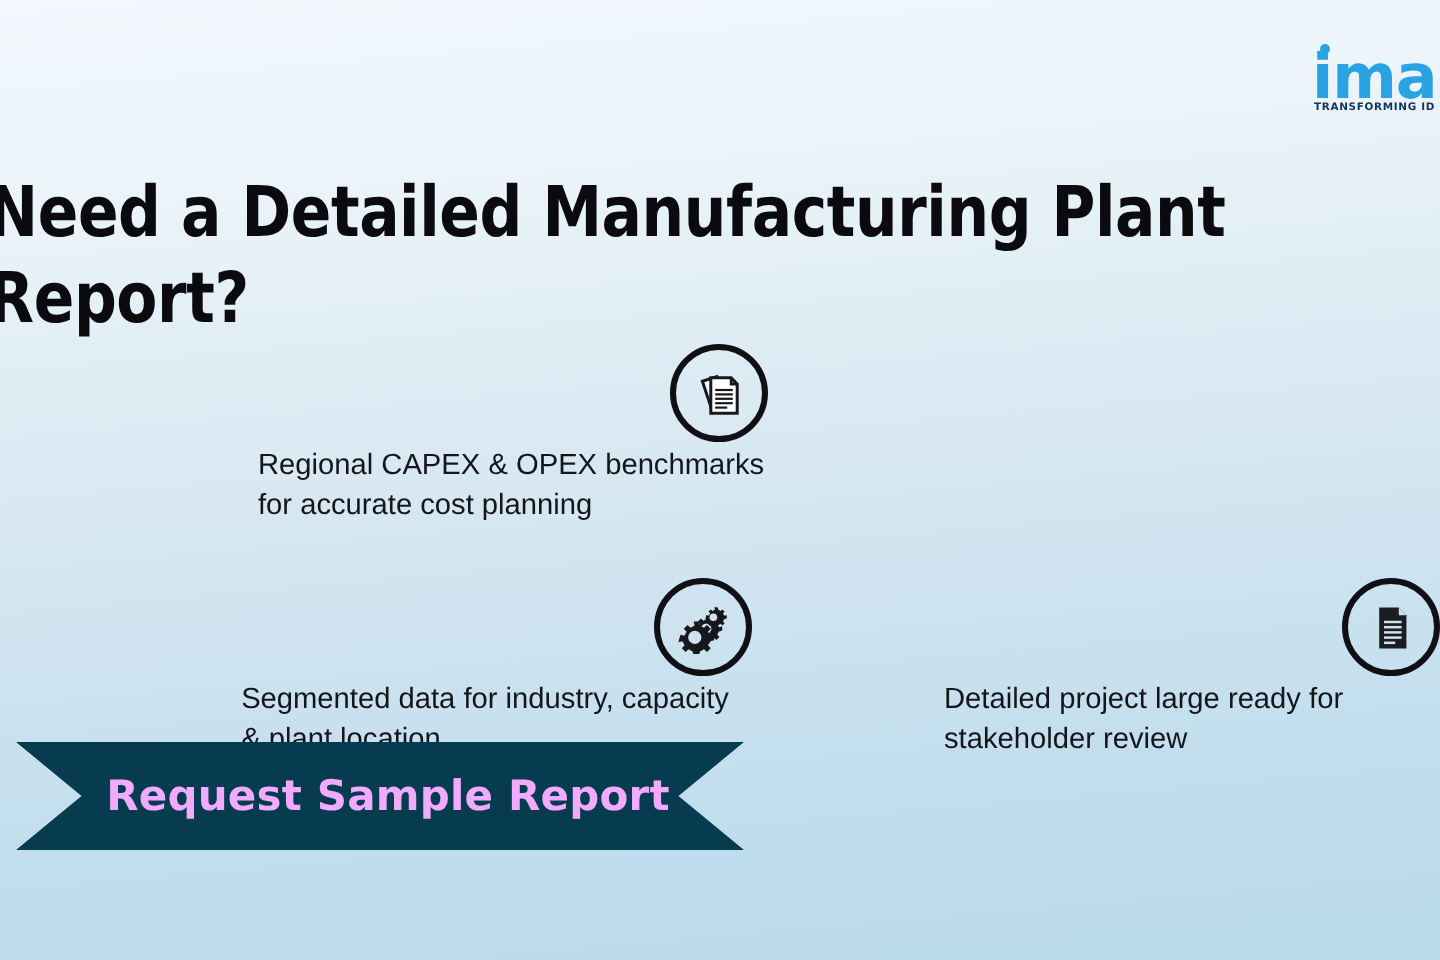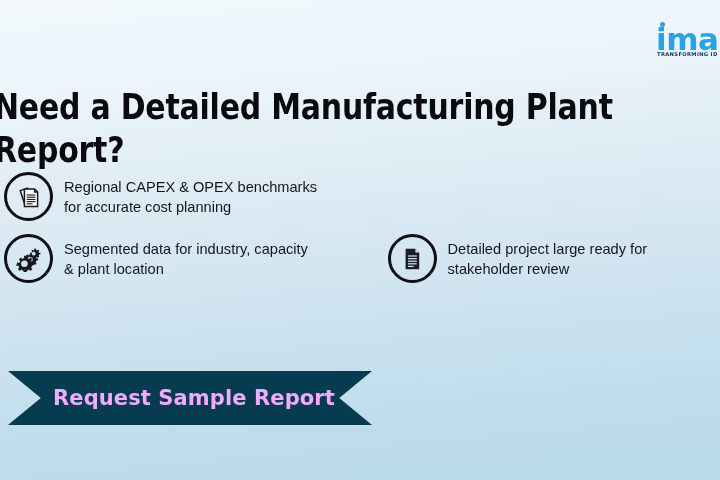--- a/index.html
+++ b/index.html
@@ -84,24 +84,25 @@
   #features {
     position: absolute;
     left: 0;
     top: 172px;
     width: 720px;
   }
   .feature-row {
     display: flex;
     width: 720px;
   }
-  .feature-row.row-2 { margin-top: 13px; }
+  .feature-row.row-2 { margin-top: 26px; }
   .feature-col {
     display: flex;
-    align-items: center;
+    align-items: flex-end;
+    flex-direction: column;
   }
   .feature-col.col-left { width: 380px; padding-left: 4px; }
   .feature-col.col-right { width: 340px; padding-left: 12px; }
 
   .feature-icon {
     flex: 0 0 auto;
     width: 49px;
     height: 49px;
     border: 3.6px solid #101014;
     border-radius: 50%;

